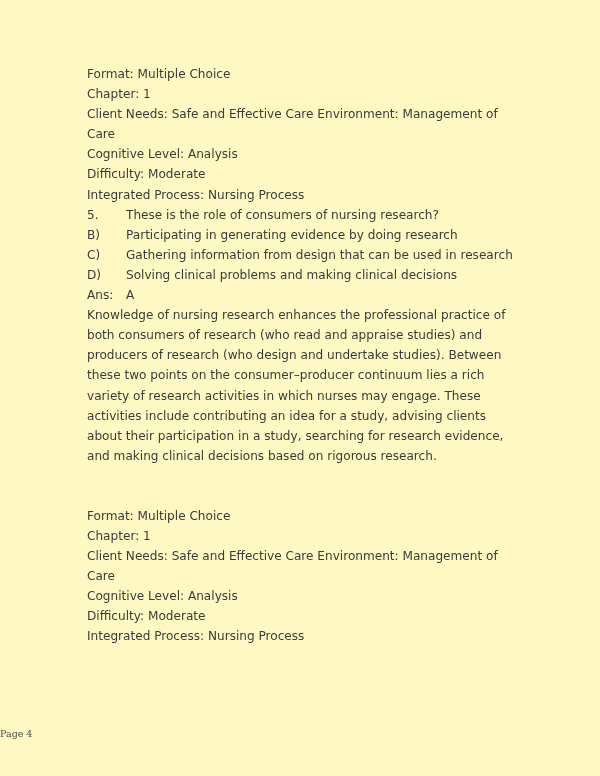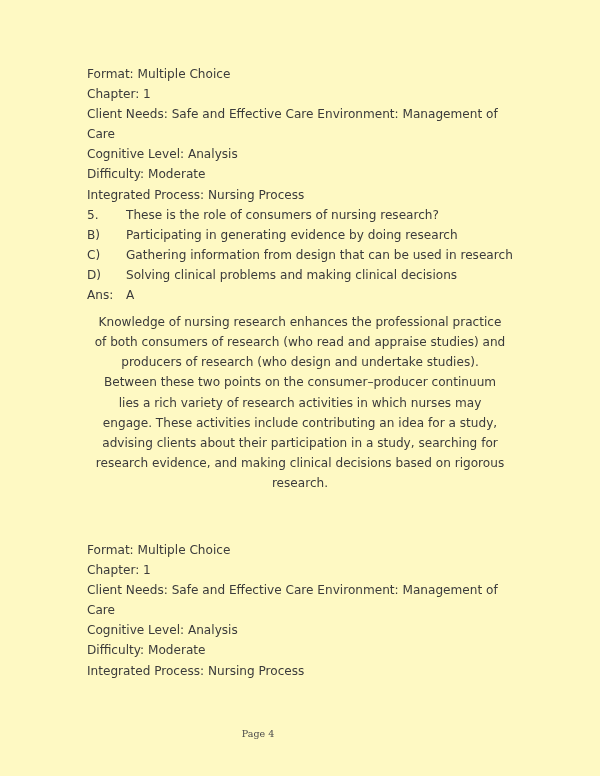--- a/index.html
+++ b/index.html
@@ -45,32 +45,32 @@
     line-height: 20.1px;
     text-indent: 0;
   }
   .qlabel {
     display: inline-block;
     width: 39px;
   }
   .para {
     font-size: 12.1px;
     line-height: 20.1px;
-    text-align: center;
-    margin: 7px;
+    text-align: left;
+    margin: 0;
   }
   .blockgap {
     height: 40px;
   }
   .footer {
     position: absolute;
     left: 0;
     top: 728px;
     width: 516px;
-    text-align: center;
+    text-align: left;
     font-family: "DejaVu Serif", serif;
     font-size: 9.5px;
     color: #4a4a4a;
   }
 </style>
 </head>
 <body>
 
 <div class="page">
   <div class="content">

